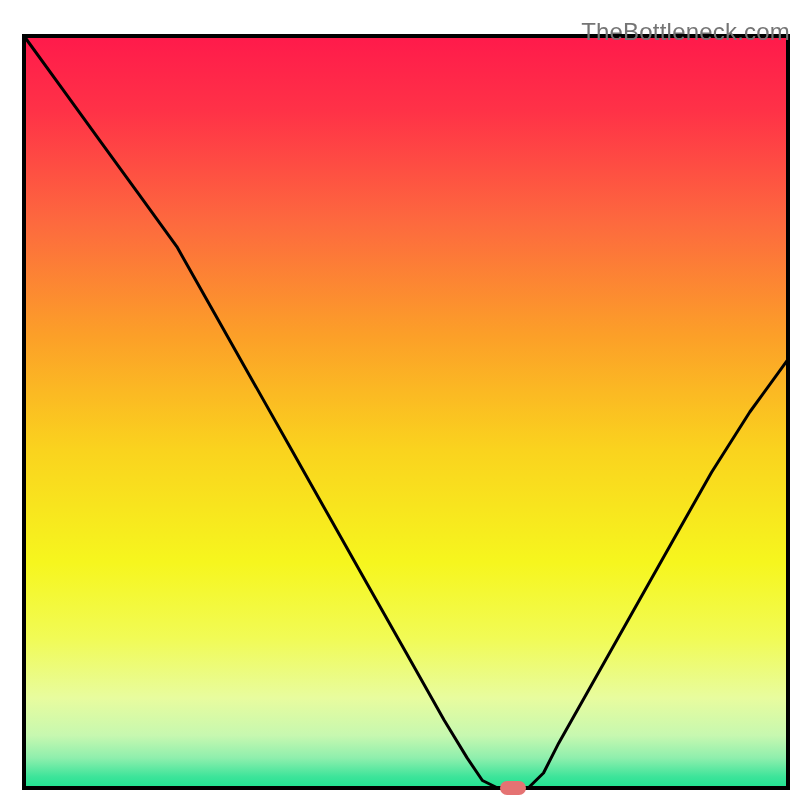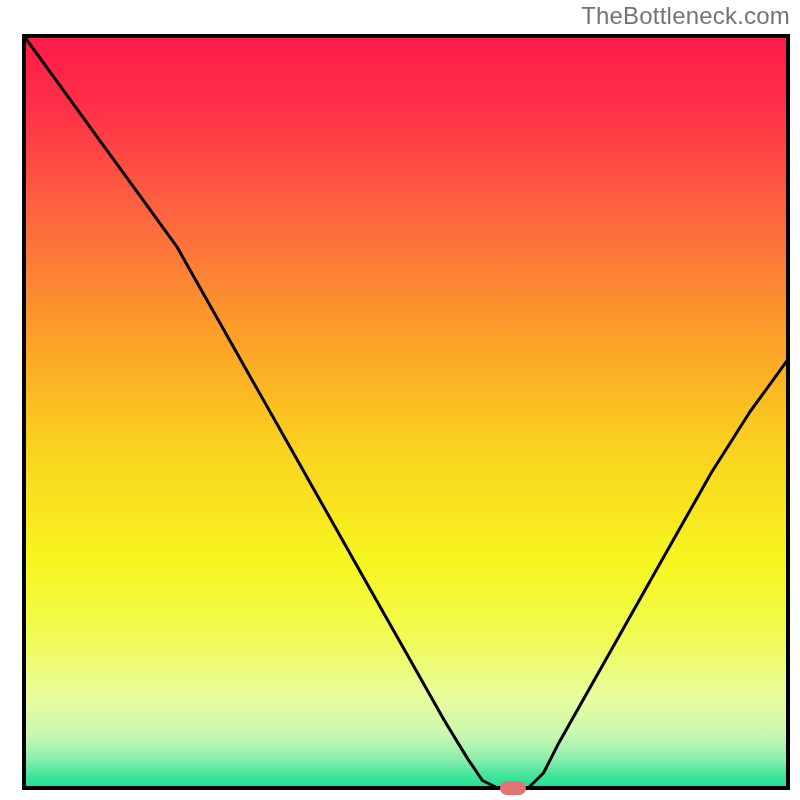--- a/index.html
+++ b/index.html
@@ -10,21 +10,21 @@
     background: #ffffff;
     font-family: Arial, Helvetica, sans-serif;
   }
   .container {
     position: relative;
     width: 800px;
     height: 800px;
   }
   .attribution {
     position: absolute;
-    top: 2px;
+    top: 18px;
     right: 10px;
     color: #747474;
     font-size: 24px;
     font-weight: 500;
     letter-spacing: 0.2px;
   }
   svg.chart {
     position: absolute;
     left: 0;
     top: 0;

